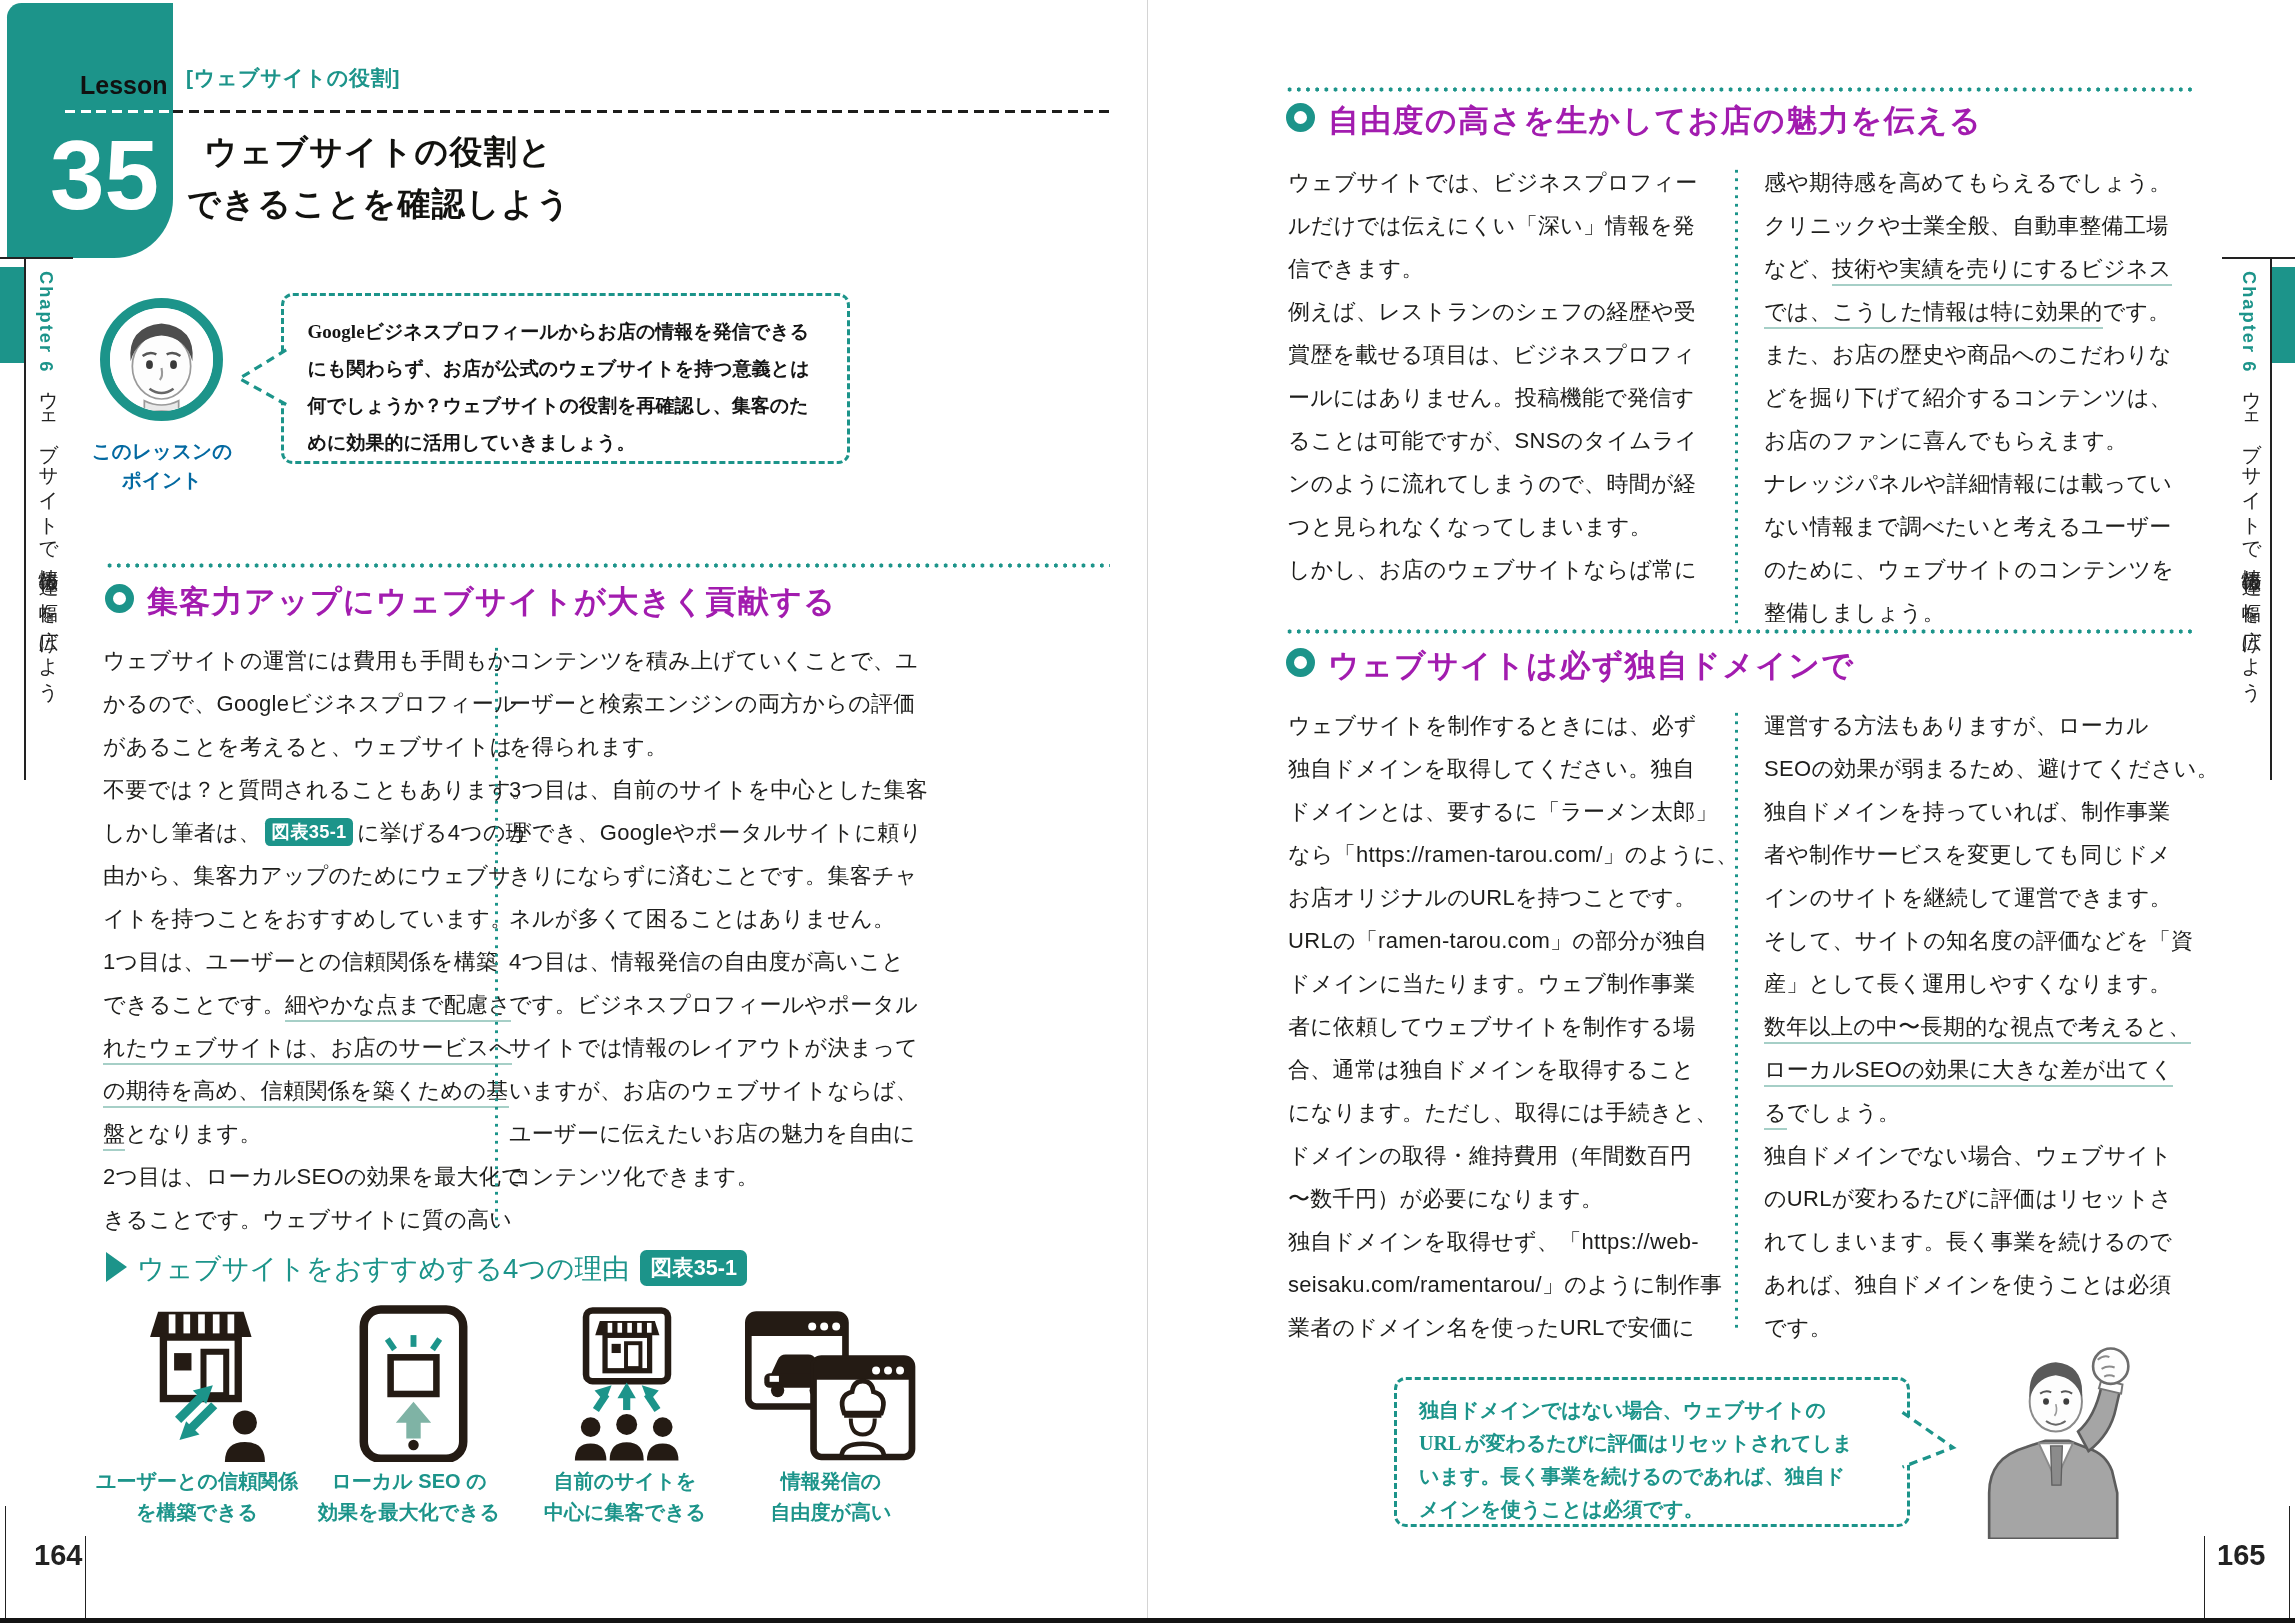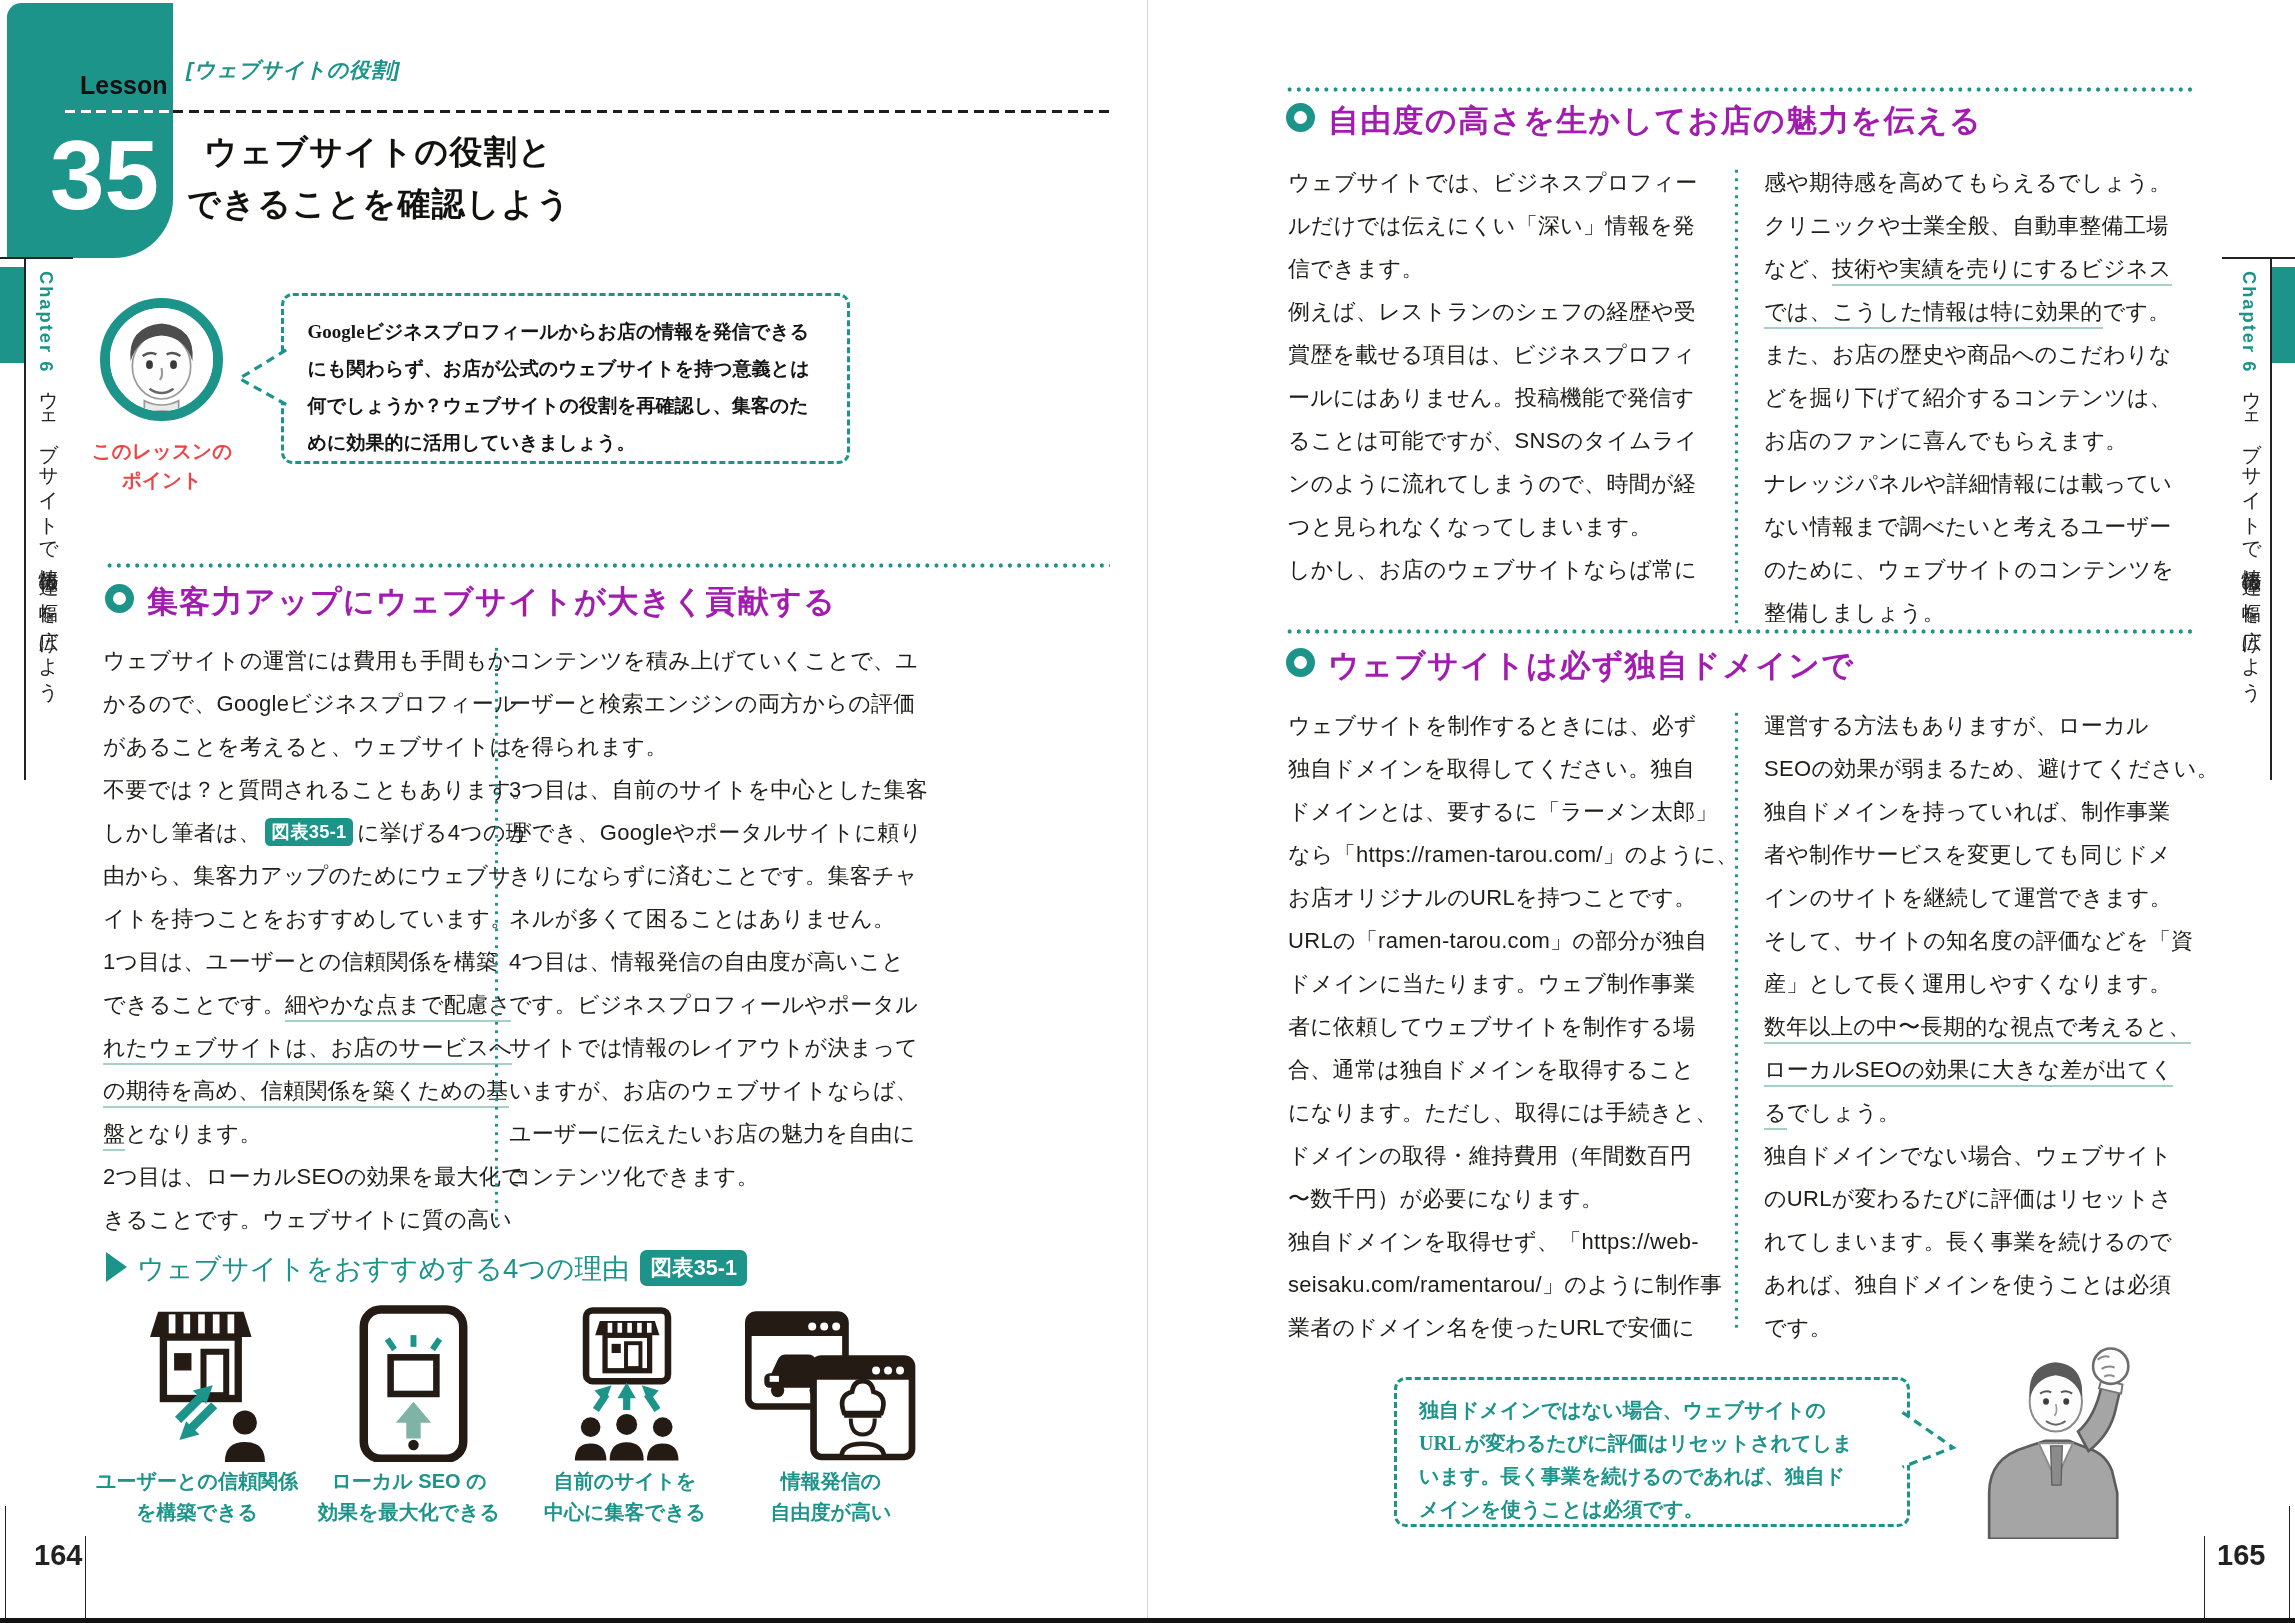--- a/index.html
+++ b/index.html
@@ -17,21 +17,21 @@
   .rule{background:#222;}
   
   .lesson-tab{background:var(--teal);border-radius:14.4px 0 59px 0;}
   .lesson-word{font-weight:bold;font-size:25px;color:#111;}
   .lesson-num{font-weight:bold;font-size:98px;line-height:98px;color:#fff;text-align:center;}
   .category{font-weight:bold;font-size:21px;color:var(--teal);letter-spacing:0.7px;}
   .lesson-title{font-family:"Liberation Serif","DejaVu Serif",serif;font-weight:bold;font-size:33px;
                 letter-spacing:1.3px;color:#12120f;white-space:nowrap;}
   
   .avatar-ring{width:103px;height:103px;border:10.5px solid var(--teal);border-radius:50%;background:#fff;overflow:hidden;}
-  .avatar-label{font-weight:bold;font-size:19.6px;color:#ef4444;text-align:center;height:29px;line-height:29px;}
+  .avatar-label{font-weight:bold;font-size:19.6px;color:#0369a1;text-align:center;height:29px;line-height:29px;}
   .bubble{border:3.3px dashed var(--teal);border-radius:11.8px;background:#fff;font-family:Liberation Serif, serif;}
   .bubline{height:37px;line-height:37px;font-weight:bold;font-size:19px;color:#151515;white-space:nowrap;}
   .notline{height:33px;line-height:33px;font-weight:bold;font-size:20px;color:var(--teal);white-space:nowrap;}
   
   .ring{width:13px;height:13px;border:8.5px solid var(--teal);border-radius:50%;background:#fff;}
   .shead{font-family:"Liberation Serif","DejaVu Serif",serif;font-weight:bold;font-size:31px;
          letter-spacing:1.3px;color:#a21caf;white-space:nowrap;}
   
   .bcol{position:absolute;}
   .bline{height:43px;line-height:43px;white-space:nowrap;font-size:22px;letter-spacing:0.3px;
@@ -54,21 +54,21 @@
   .pagenum{font-weight:bold;font-size:29px;color:#222;}
 </style>
 </head>
 <body>
 
 <div class="abs lesson-tab" style="left:6.5px;top:3.3px;width:166px;height:255px;"></div>
 <div class="abs lesson-word" style="left:80px;top:71px;">Lesson</div>
 <div class="abs lesson-num" style="left:49px;top:126px;width:111px;">35</div>
 <div class="abs dashline white" style="left:65px;top:110px;width:107px;"></div>
 <div class="abs dashline" style="left:173px;top:110px;width:937px;"></div>
-<div class="abs category" style="left:186px;top:56px;font-style:italic;">[ウェブサイトの役割]</div>
+<div class="abs category" style="left:186px;top:64px;">[ウェブサイトの役割]</div>
 <div class="abs lesson-title" style="left:187px;top:130px;margin-left:17px;">ウェブサイトの役割と</div>
 <div class="abs lesson-title" style="left:187px;top:182px;">できることを確認しよう</div>
 
 <div class="abs avatar-ring" style="left:100px;top:298px;">
   <svg width="103" height="103" viewBox="0 0 120 120">
     <rect width="120" height="120" fill="#fff"></rect>
     <ellipse cx="60" cy="68" rx="34" ry="38" fill="#fdfdfd" stroke="#9a9a9a" stroke-width="2"></ellipse>
     <path d="M24,62 Q20,22 60,18 Q100,22 96,62 Q88,34 60,32 Q32,34 24,62 Z" fill="#4d4d4d"></path>
     <ellipse cx="46" cy="66" rx="4" ry="5" fill="#3a3a3a"></ellipse>
     <ellipse cx="74" cy="66" rx="4" ry="5" fill="#3a3a3a"></ellipse>

